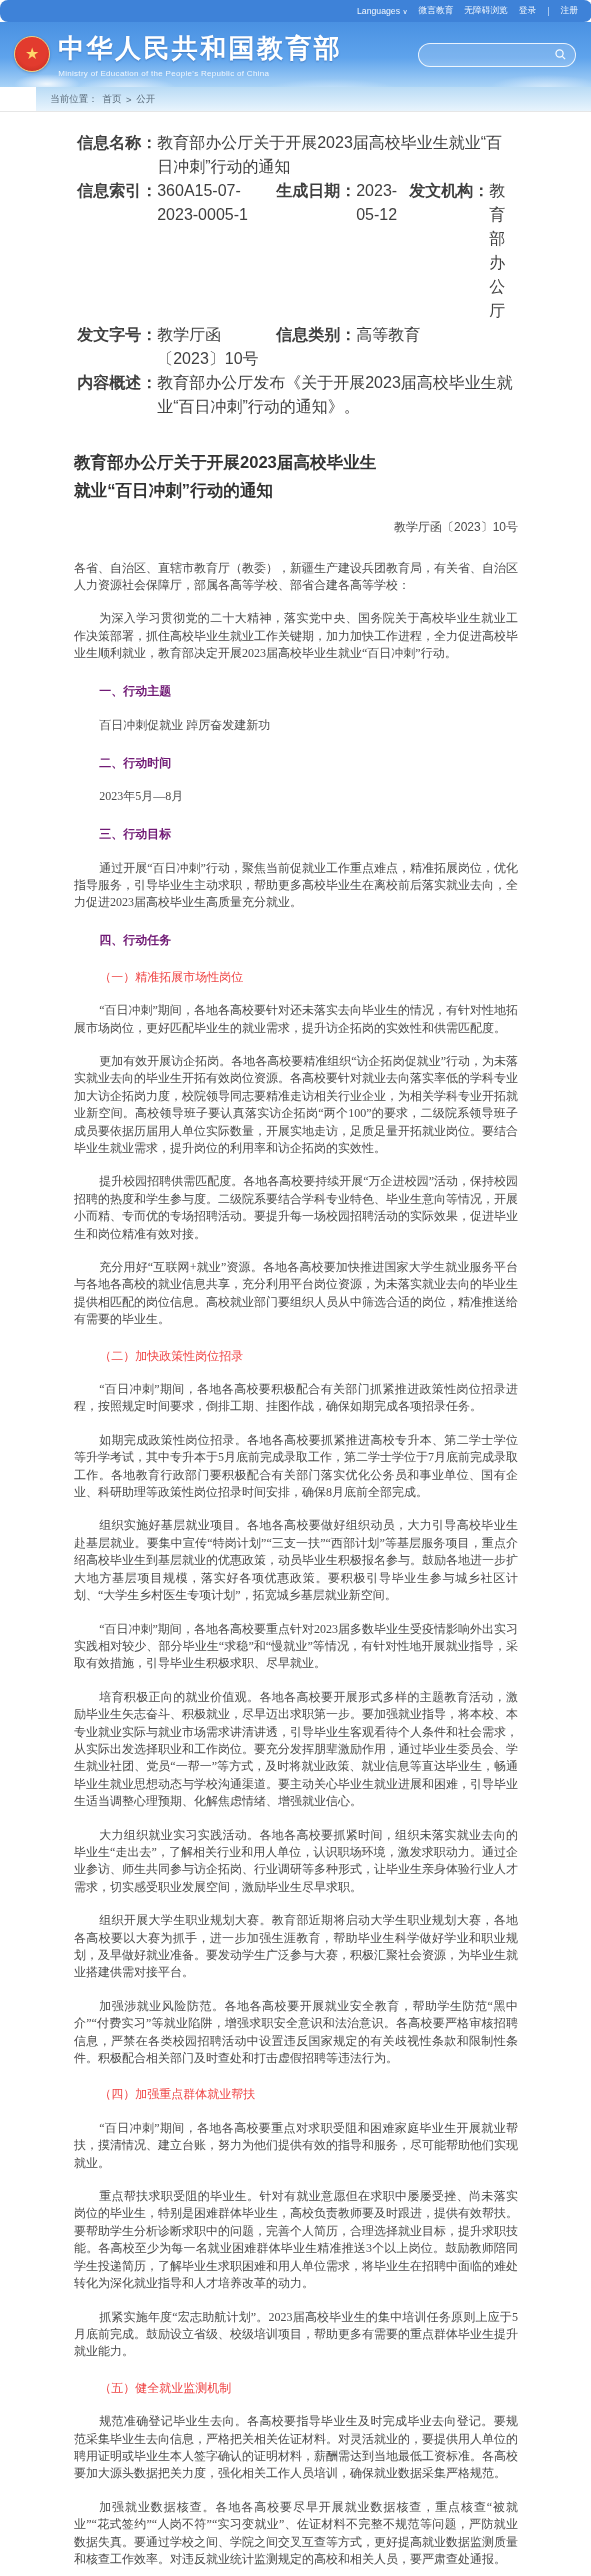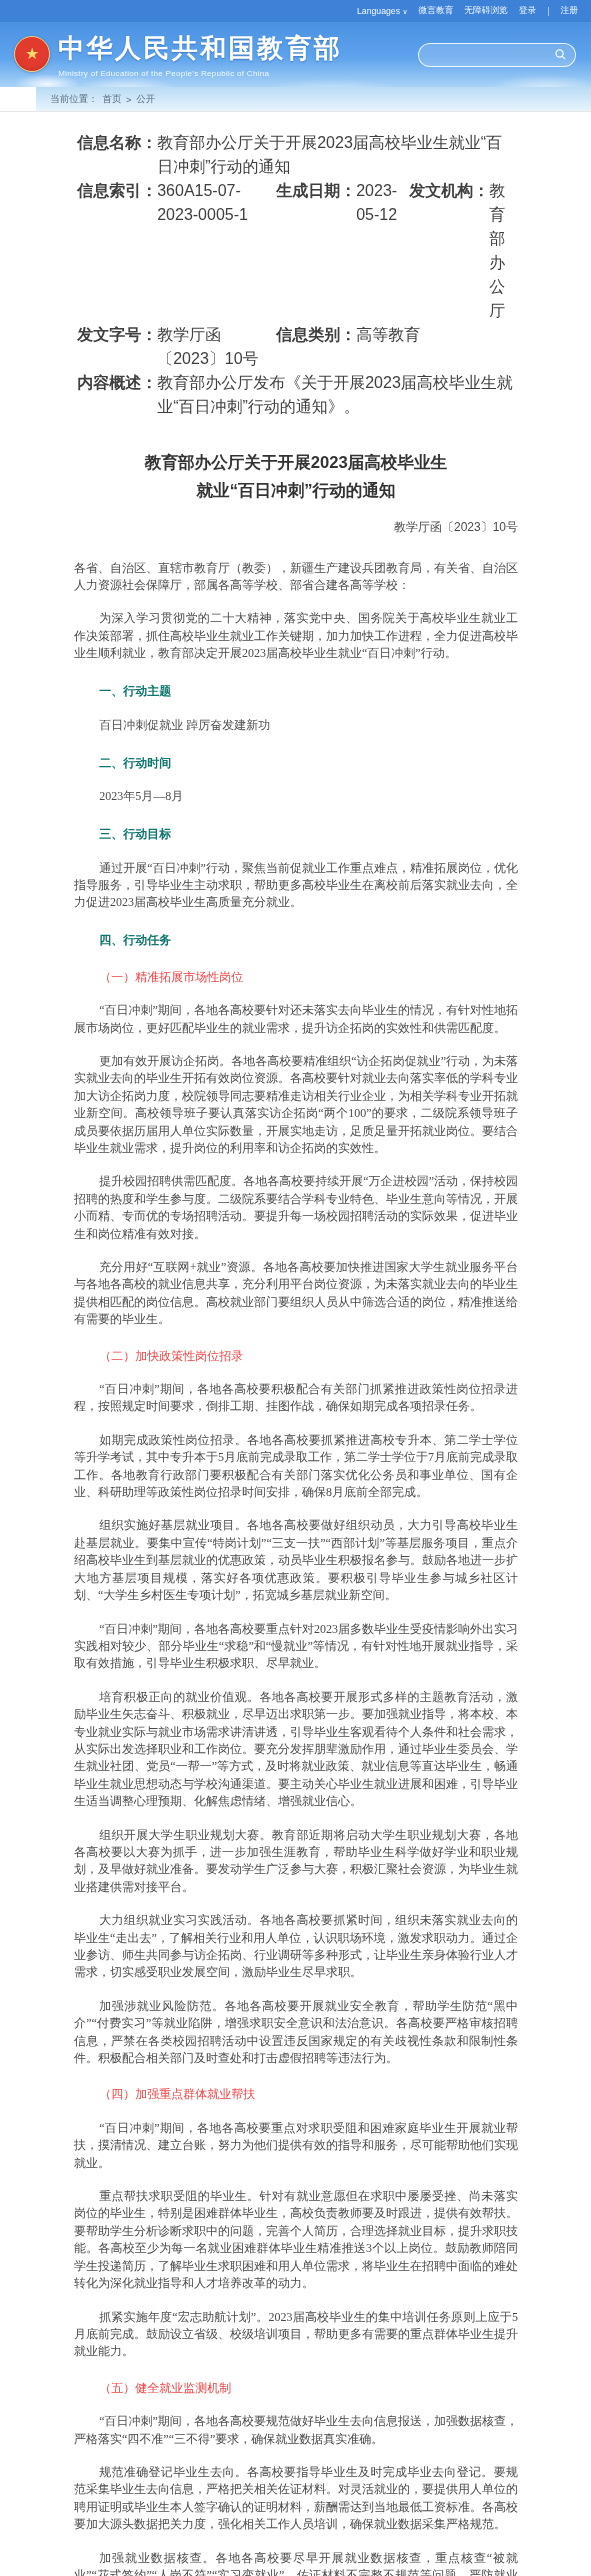--- a/index.html
+++ b/index.html
@@ -15,20 +15,21 @@
   .topbar {
     height:22px;
     background:#3e82d8;
     display:flex;
     justify-content:flex-end;
     align-items:center;
     gap:11px;
     padding:0 14.2px;
     font-size:8.7px;
     color:#f2f8ff;
+    border-radius:8px;
   }
   .topbar span { cursor:pointer; }
   .topbar .divider { opacity:.8; cursor:default; }
   .caret { font-size:7.1px; margin-left:2.4px; }
 
   
   .banner {
     height:65px;
     position:relative;
     background:linear-gradient(180deg,#4a91e2 0%,#5ea3ec 55%,#a9d3f7 100%);
@@ -100,29 +101,29 @@
     padding:12.7px 74px 27px;
   }
   .meta { font-size:16px; color:#3f3f3f; padding:6.3px 3.2px 8px; }
   .meta-row { display:flex; line-height:24px; }
   .meta-label { font-weight:bold; white-space:nowrap; }
   .meta-cell { display:flex; }
   .c-w1 { flex:0 0 199px; }
   .c-w2 { flex:0 0 133px; }
 
   .doc-title {
-    text-align:center; font-size:16.6px; font-weight:bold; color:#333;
+    font-size:16.6px; font-weight:bold; color:#333;
     line-height:28.5px; margin:22px 0 4px;
   }
   .doc-number { text-align:right; font-size:12px; color:#4a4a4a; margin:12.7px 0 24px; }
 
   .body-text { font-size:12px; color:#4a4a4a; }
   .body-text p { line-height:17.4px; margin:0 0 16px; text-indent:2.1em; text-align:justify;font-family:Liberation Serif, serif; }
   .body-text p.para-addr { text-indent:0; }
-  .body-text p.para-h2 { font-weight:bold; color:#0f766e; margin-top:20.6px; }
+  .body-text p.para-h2 { font-weight:bold; color:#701a75; margin-top:20.6px; }
   .body-text p.para-h3 { color:#ef4444; margin-top:19px; }
 </style>
 </head>
 <body>
 
 <div class="topbar">
   <span>
     <span>Languages</span><span class="caret">∨</span>
   </span>
   <span>微言教育</span>
@@ -217,29 +218,28 @@
       <p class="para-p">“百日冲刺”期间，各地各高校要针对还未落实去向毕业生的情况，有针对性地拓展市场岗位，更好匹配毕业生的就业需求，提升访企拓岗的实效性和供需匹配度。</p>
       <p class="para-p">更加有效开展访企拓岗。各地各高校要精准组织“访企拓岗促就业”行动，为未落实就业去向的毕业生开拓有效岗位资源。各高校要针对就业去向落实率低的学科专业加大访企拓岗力度，校院领导同志要精准走访相关行业企业，为相关学科专业开拓就业新空间。高校领导班子要认真落实访企拓岗“两个100”的要求，二级院系领导班子成员要依据历届用人单位实际数量，开展实地走访，足质足量开拓就业岗位。要结合毕业生就业需求，提升岗位的利用率和访企拓岗的实效性。</p>
       <p class="para-p">提升校园招聘供需匹配度。各地各高校要持续开展“万企进校园”活动，保持校园招聘的热度和学生参与度。二级院系要结合学科专业特色、毕业生意向等情况，开展小而精、专而优的专场招聘活动。要提升每一场校园招聘活动的实际效果，促进毕业生和岗位精准有效对接。</p>
       <p class="para-p">充分用好“互联网+就业”资源。各地各高校要加快推进国家大学生就业服务平台与各地各高校的就业信息共享，充分利用平台岗位资源，为未落实就业去向的毕业生提供相匹配的岗位信息。高校就业部门要组织人员从中筛选合适的岗位，精准推送给有需要的毕业生。</p>
       <p class="para-h3">（二）加快政策性岗位招录</p>
       <p class="para-p">“百日冲刺”期间，各地各高校要积极配合有关部门抓紧推进政策性岗位招录进程，按照规定时间要求，倒排工期、挂图作战，确保如期完成各项招录任务。</p>
       <p class="para-p">如期完成政策性岗位招录。各地各高校要抓紧推进高校专升本、第二学士学位等升学考试，其中专升本于5月底前完成录取工作，第二学士学位于7月底前完成录取工作。各地教育行政部门要积极配合有关部门落实优化公务员和事业单位、国有企业、科研助理等政策性岗位招录时间安排，确保8月底前全部完成。</p>
       <p class="para-p">组织实施好基层就业项目。各地各高校要做好组织动员，大力引导高校毕业生赴基层就业。要集中宣传“特岗计划”“三支一扶”“西部计划”等基层服务项目，重点介绍高校毕业生到基层就业的优惠政策，动员毕业生积极报名参与。鼓励各地进一步扩大地方基层项目规模，落实好各项优惠政策。要积极引导毕业生参与城乡社区计划、“大学生乡村医生专项计划”，拓宽城乡基层就业新空间。</p>
       <p class="para-p">“百日冲刺”期间，各地各高校要重点针对2023届多数毕业生受疫情影响外出实习实践相对较少、部分毕业生“求稳”和“慢就业”等情况，有针对性地开展就业指导，采取有效措施，引导毕业生积极求职、尽早就业。</p>
       <p class="para-p">培育积极正向的就业价值观。各地各高校要开展形式多样的主题教育活动，激励毕业生矢志奋斗、积极就业，尽早迈出求职第一步。要加强就业指导，将本校、本专业就业实际与就业市场需求讲清讲透，引导毕业生客观看待个人条件和社会需求，从实际出发选择职业和工作岗位。要充分发挥朋辈激励作用，通过毕业生委员会、学生就业社团、党员“一帮一”等方式，及时将就业政策、就业信息等直达毕业生，畅通毕业生就业思想动态与学校沟通渠道。要主动关心毕业生就业进展和困难，引导毕业生适当调整心理预期、化解焦虑情绪、增强就业信心。</p>
+      <p class="para-p">大力组织就业实习实践活动。各地各高校要抓紧时间，组织未落实就业去向的毕业生“走出去”，了解相关行业和用人单位，认识职场环境，激发求职动力。通过企业参访、师生共同参与访企拓岗、行业调研等多种形式，让毕业生亲身体验行业人才需求，切实感受职业发展空间，激励毕业生尽早求职。</p>
       <p class="para-p">组织开展大学生职业规划大赛。教育部近期将启动大学生职业规划大赛，各地各高校要以大赛为抓手，进一步加强生涯教育，帮助毕业生科学做好学业和职业规划，及早做好就业准备。要发动学生广泛参与大赛，积极汇聚社会资源，为毕业生就业搭建供需对接平台。</p>
-      <p class="para-p">大力组织就业实习实践活动。各地各高校要抓紧时间，组织未落实就业去向的毕业生“走出去”，了解相关行业和用人单位，认识职场环境，激发求职动力。通过企业参访、师生共同参与访企拓岗、行业调研等多种形式，让毕业生亲身体验行业人才需求，切实感受职业发展空间，激励毕业生尽早求职。</p>
       <p class="para-p">加强涉就业风险防范。各地各高校要开展就业安全教育，帮助学生防范“黑中介”“付费实习”等就业陷阱，增强求职安全意识和法治意识。各高校要严格审核招聘信息，严禁在各类校园招聘活动中设置违反国家规定的有关歧视性条款和限制性条件。积极配合相关部门及时查处和打击虚假招聘等违法行为。</p>
       <p class="para-h3">（四）加强重点群体就业帮扶</p>
       <p class="para-p">“百日冲刺”期间，各地各高校要重点对求职受阻和困难家庭毕业生开展就业帮扶，摸清情况、建立台账，努力为他们提供有效的指导和服务，尽可能帮助他们实现就业。</p>
       <p class="para-p">重点帮扶求职受阻的毕业生。针对有就业意愿但在求职中屡屡受挫、尚未落实岗位的毕业生，特别是困难群体毕业生，高校负责教师要及时跟进，提供有效帮扶。要帮助学生分析诊断求职中的问题，完善个人简历，合理选择就业目标，提升求职技能。各高校至少为每一名就业困难群体毕业生精准推送3个以上岗位。鼓励教师陪同学生投递简历，了解毕业生求职困难和用人单位需求，将毕业生在招聘中面临的难处转化为深化就业指导和人才培养改革的动力。</p>
       <p class="para-p">抓紧实施年度“宏志助航计划”。2023届高校毕业生的集中培训任务原则上应于5月底前完成。鼓励设立省级、校级培训项目，帮助更多有需要的重点群体毕业生提升就业能力。</p>
       <p class="para-h3">（五）健全就业监测机制</p>
-      <p class="para-p">“百日冲刺”期间，各地各高校要规范做好毕业生去向信息报送，加强数据核查，严格落实“四不准”“三不得”要求，确保就业数据真实准确。</p>
       <p class="para-p">规范准确登记毕业生去向。各高校要指导毕业生及时完成毕业去向登记。要规范采集毕业生去向信息，严格把关相关佐证材料。对灵活就业的，要提供用人单位的聘用证明或毕业生本人签字确认的证明材料，薪酬需达到当地最低工资标准。各高校要加大源头数据把关力度，强化相关工作人员培训，确保就业数据采集严格规范。</p>
       <p class="para-p">加强就业数据核查。各地各高校要尽早开展就业数据核查，重点核查“被就业”“花式签约”“人岗不符”“实习变就业”、佐证材料不完整不规范等问题，严防就业数据失真。要通过学校之间、学院之间交叉互查等方式，更好提高就业数据监测质量和核查工作效率。对违反就业统计监测规定的高校和相关人员，要严肃查处通报。</p>
       <p class="para-h2">五、工作要求</p>
       <p class="para-p">（一）抓紧启动“冲刺”。各地各高校要抢抓就业“百日冲刺”关键期，加快就业工作节奏，尽快制定“百日冲刺”工作方案，统筹好促就业工作安排，科学提出时间表、路线图，精心组织实施。</p>
     </div>
 
 </div>
 
 
 </body></html>

